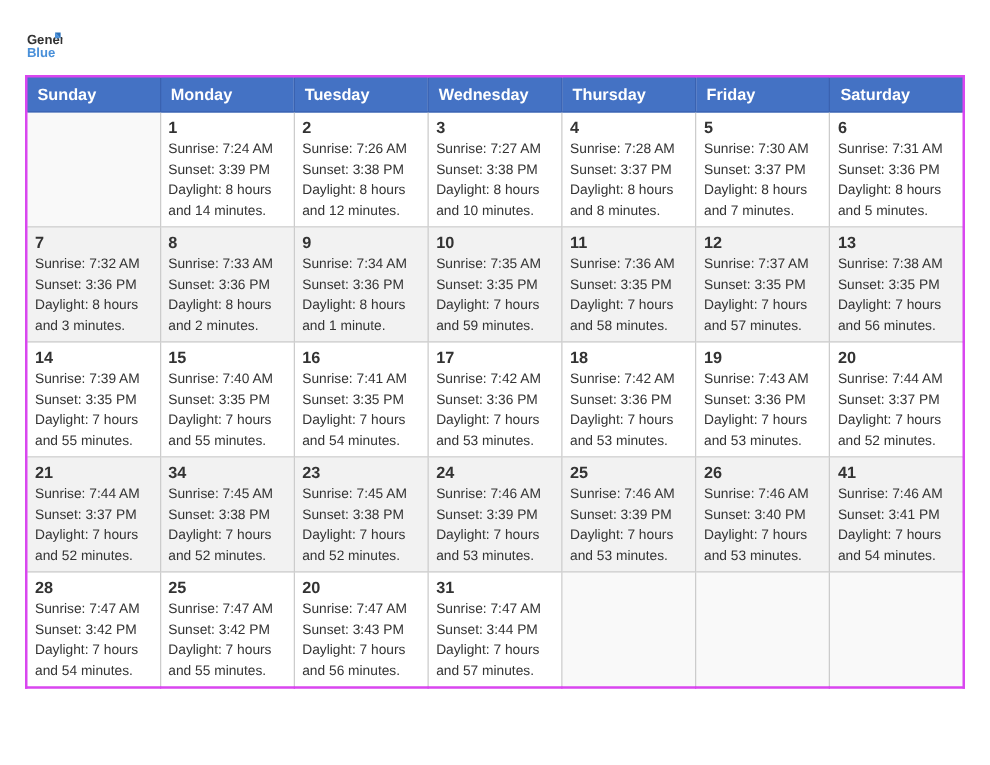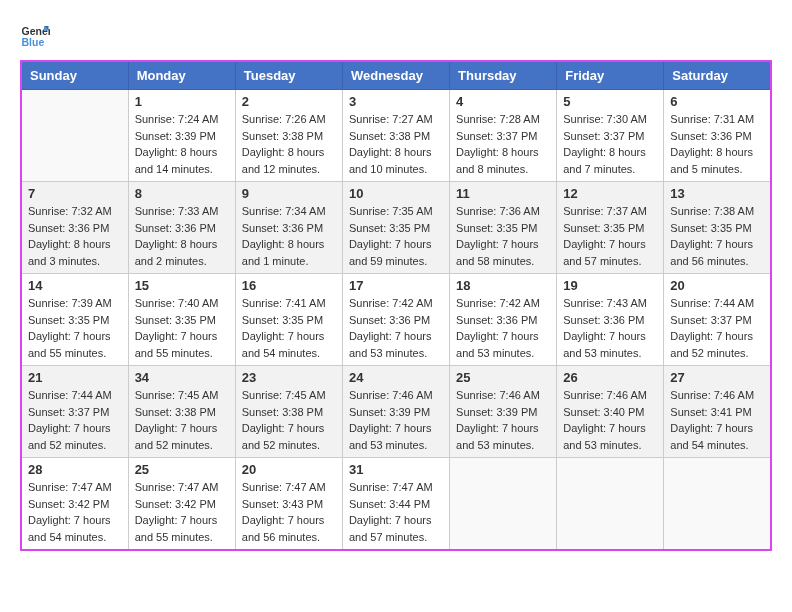--- a/index.html
+++ b/index.html
@@ -214,21 +214,21 @@
         </td>
         <td>
           <span class="day-number">25</span>
           <div class="day-info">Sunrise: 7:46 AM<br>Sunset: 3:39 PM<br>Daylight: 7 hours and 53 minutes.</div>
         </td>
         <td>
           <span class="day-number">26</span>
           <div class="day-info">Sunrise: 7:46 AM<br>Sunset: 3:40 PM<br>Daylight: 7 hours and 53 minutes.</div>
         </td>
         <td>
-          <span class="day-number">27</span>
+          <span class="day-number">41</span>
           <div class="day-info">Sunrise: 7:46 AM<br>Sunset: 3:41 PM<br>Daylight: 7 hours and 54 minutes.</div>
         </td>
       </tr>
       <tr>
         <td>
           <span class="day-number">28</span>
           <div class="day-info">Sunrise: 7:47 AM<br>Sunset: 3:42 PM<br>Daylight: 7 hours and 54 minutes.</div>
         </td>
         <td>
           <span class="day-number">25</span>

